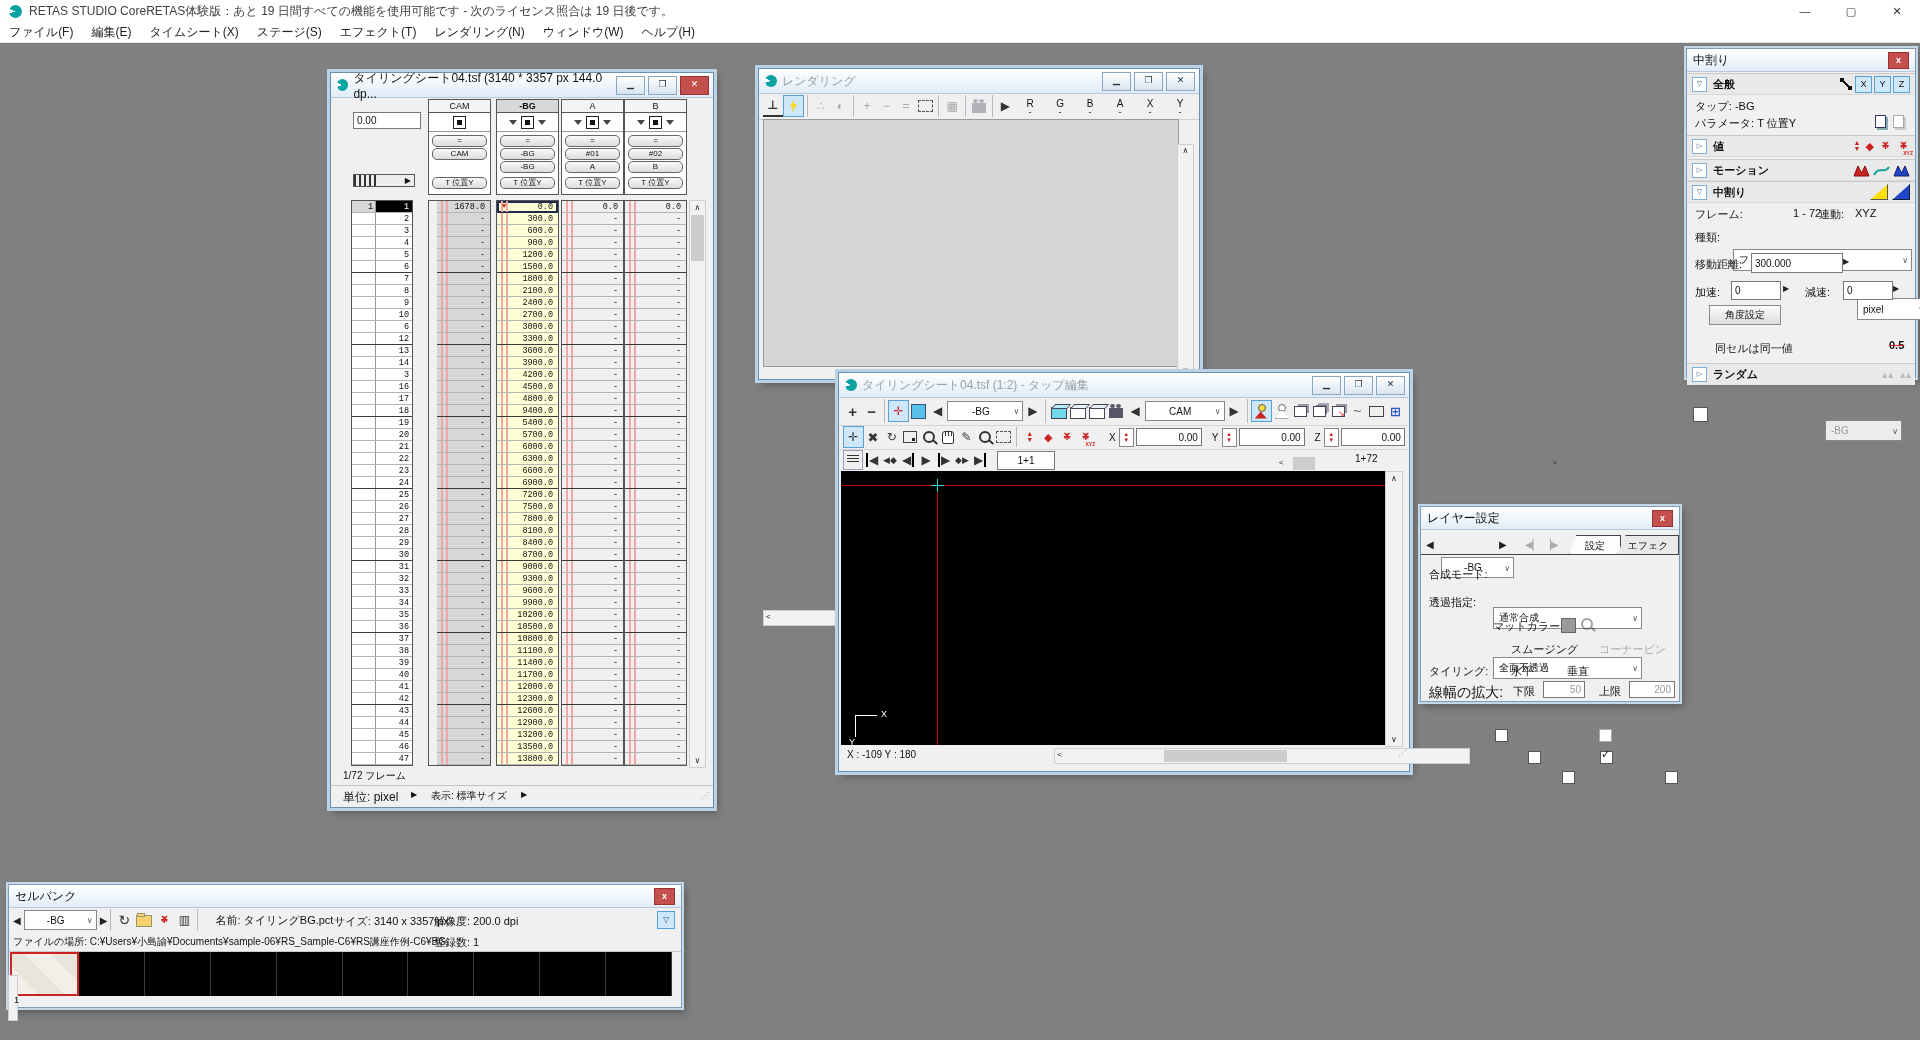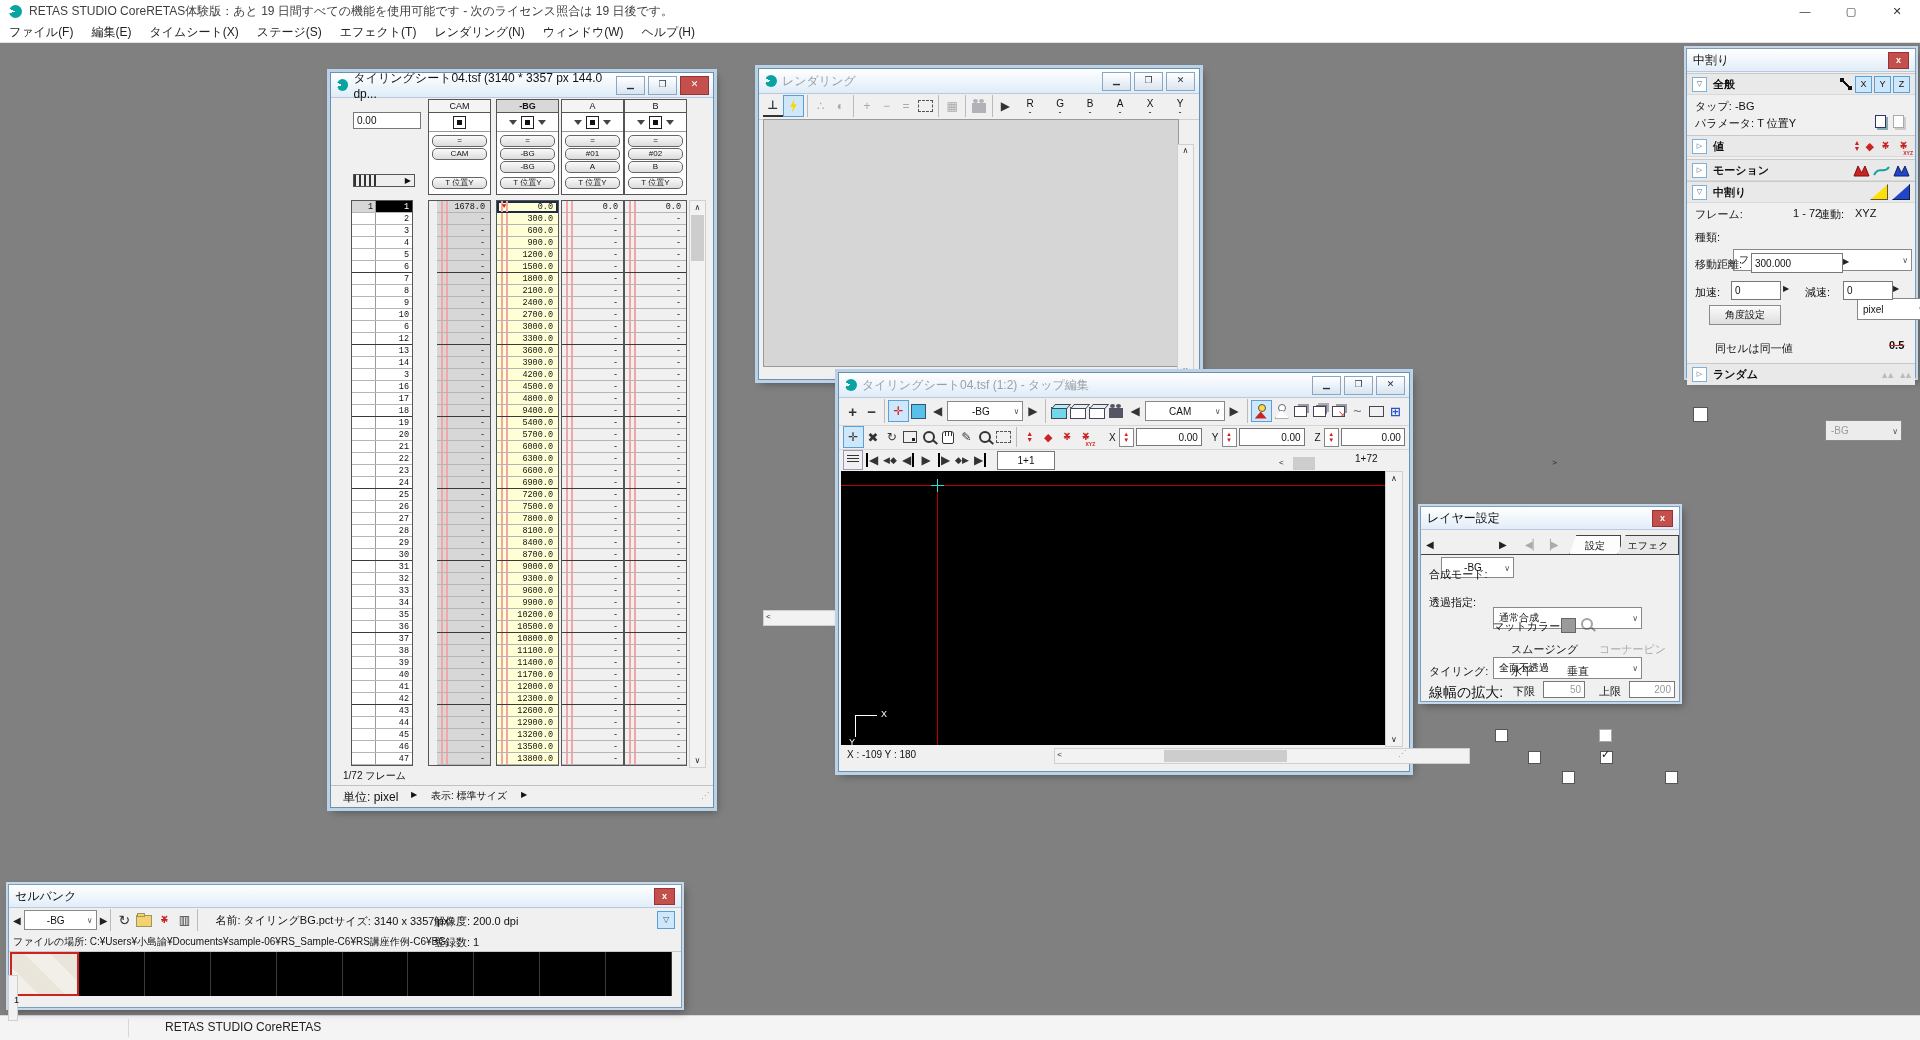--- a/index.html
+++ b/index.html
@@ -1397,18 +1397,14 @@
         <div class="thumb"></div>
         <div class="thumb"></div>
         <div class="thumb"></div>
         <div class="thumb"></div>
         <div class="thumb"></div>
       </div>
     <div class="abs sb-track" style="right:1px;top:67px;width:8px;height:44px;"></div>
     <span class="abs" style="left:5px;top:110px;font-size:9px;">1</span>
   </div>
 
-  <div id="statusbar">
-    <span class="divider"></span>
-    <span id="status-text">RETAS STUDIO CoreRETAS</span>
-  </div>
 
 </div>
 
 </body></html>

